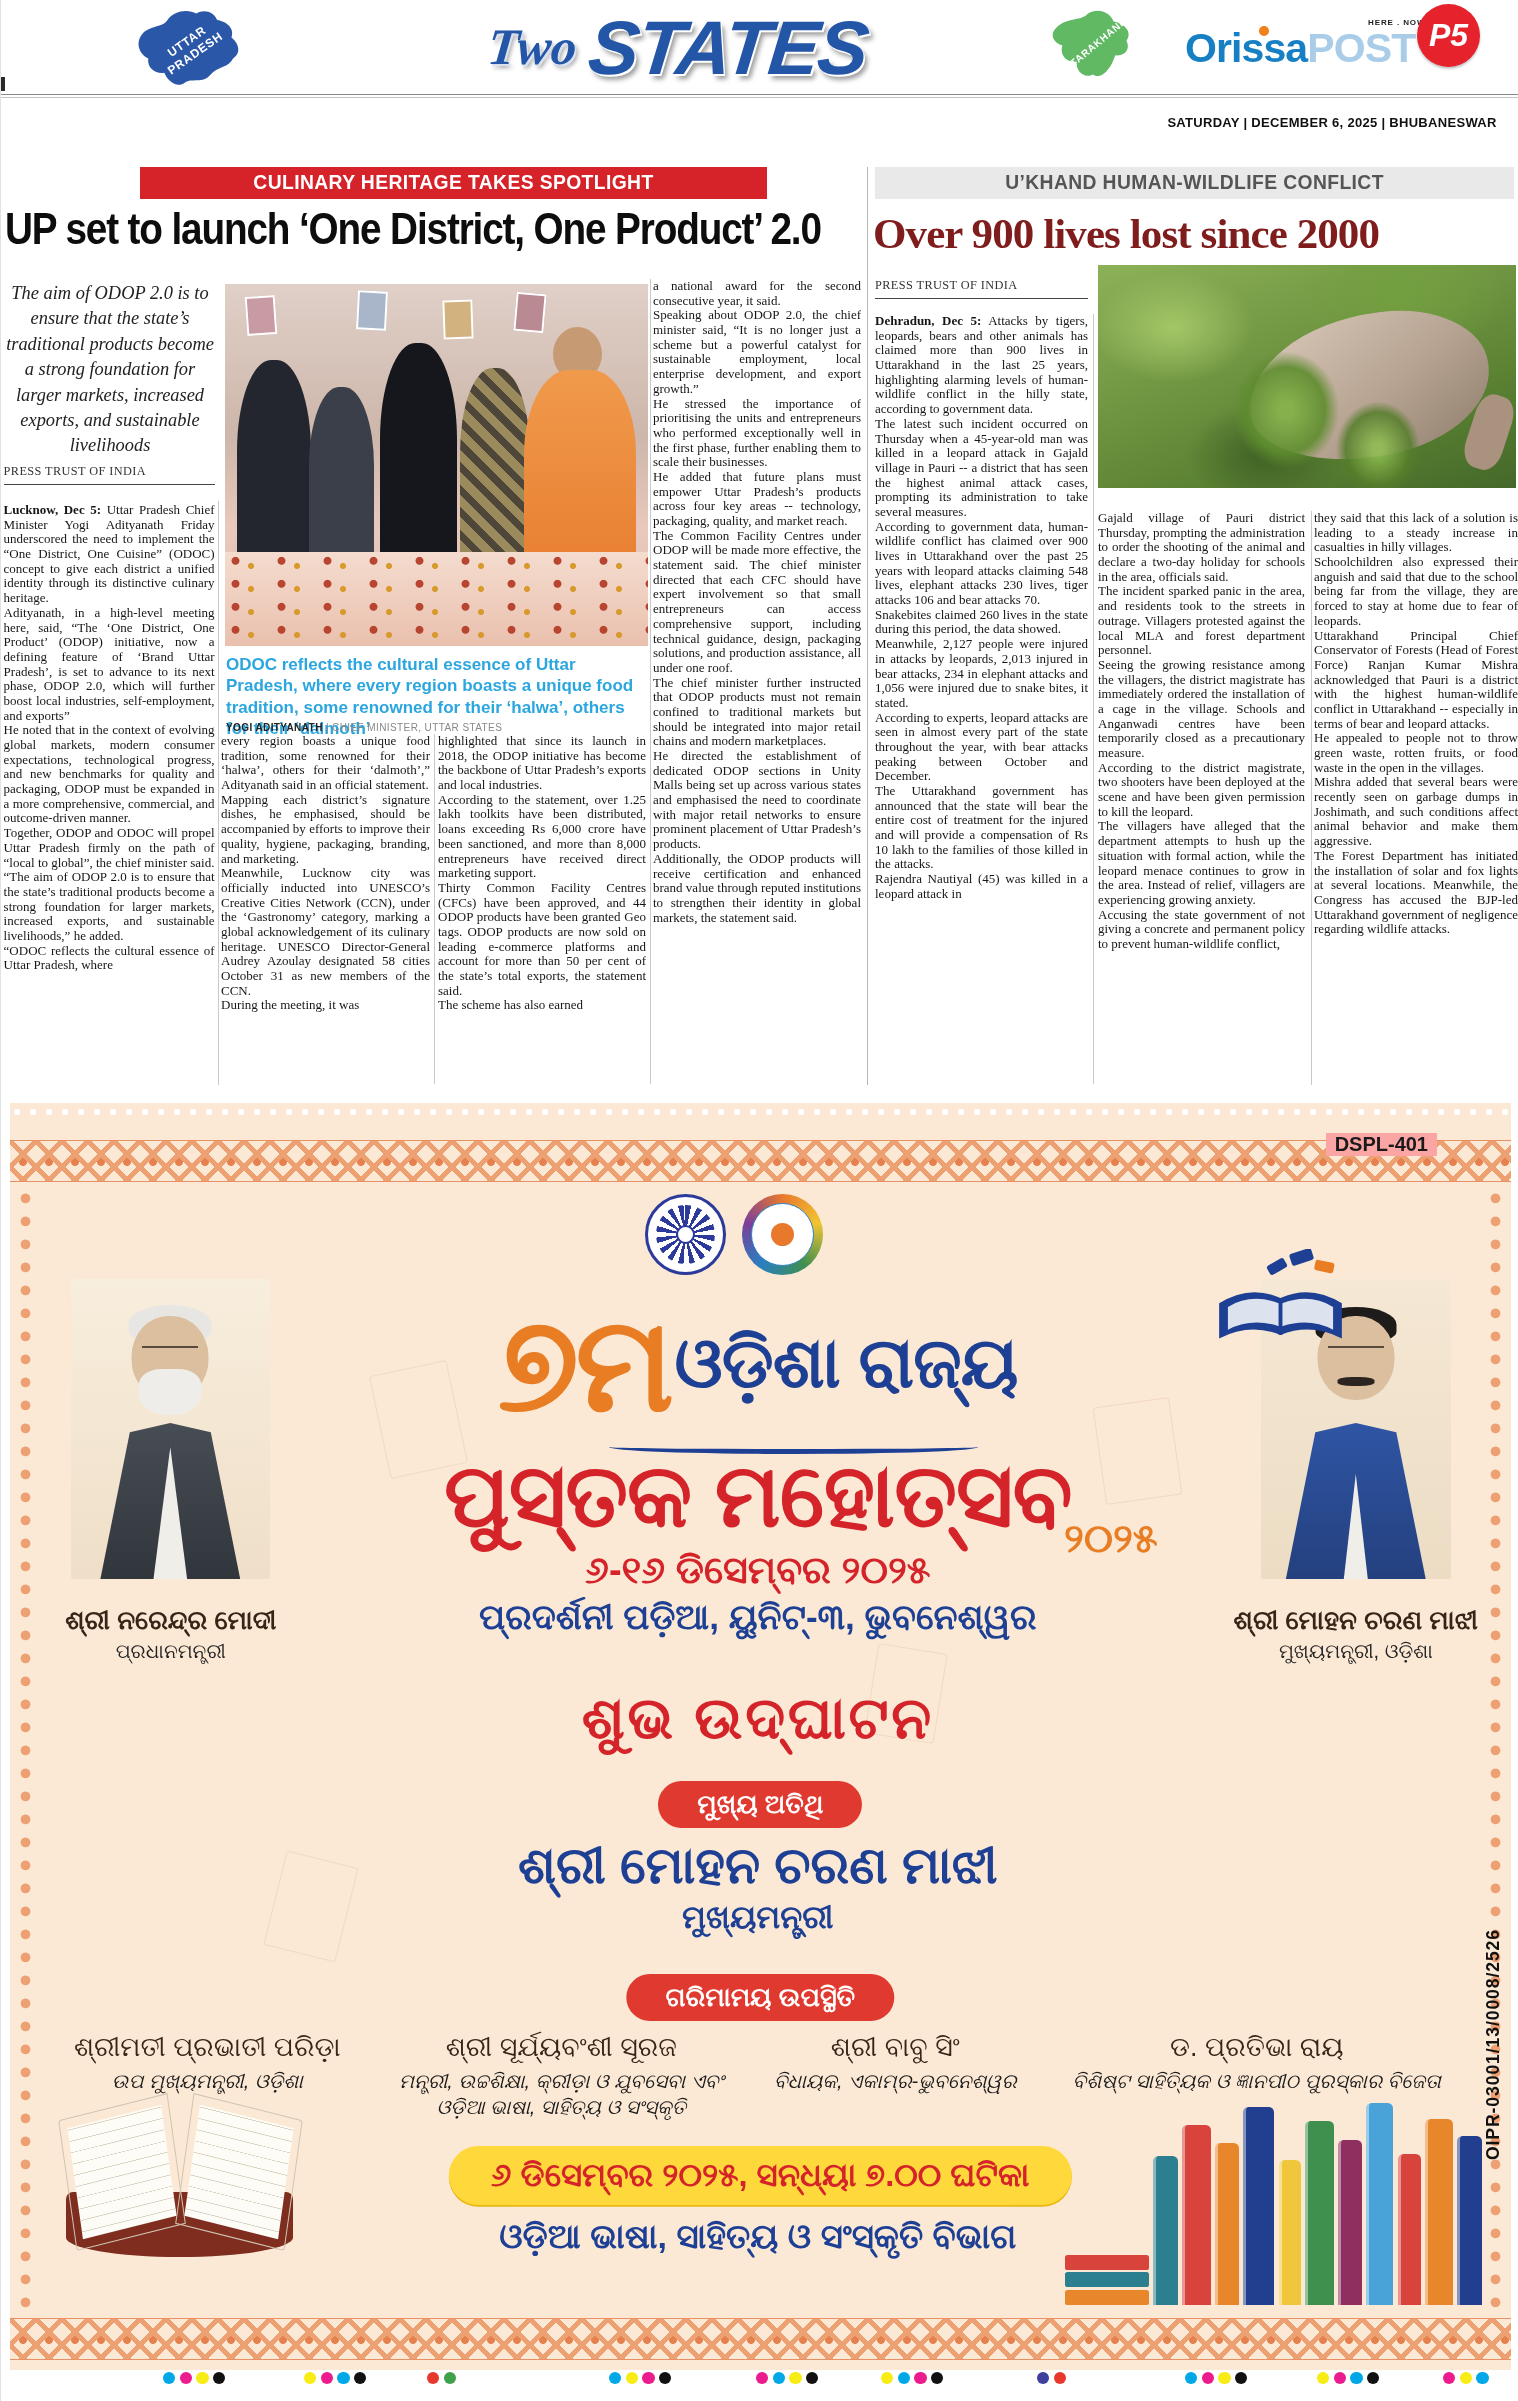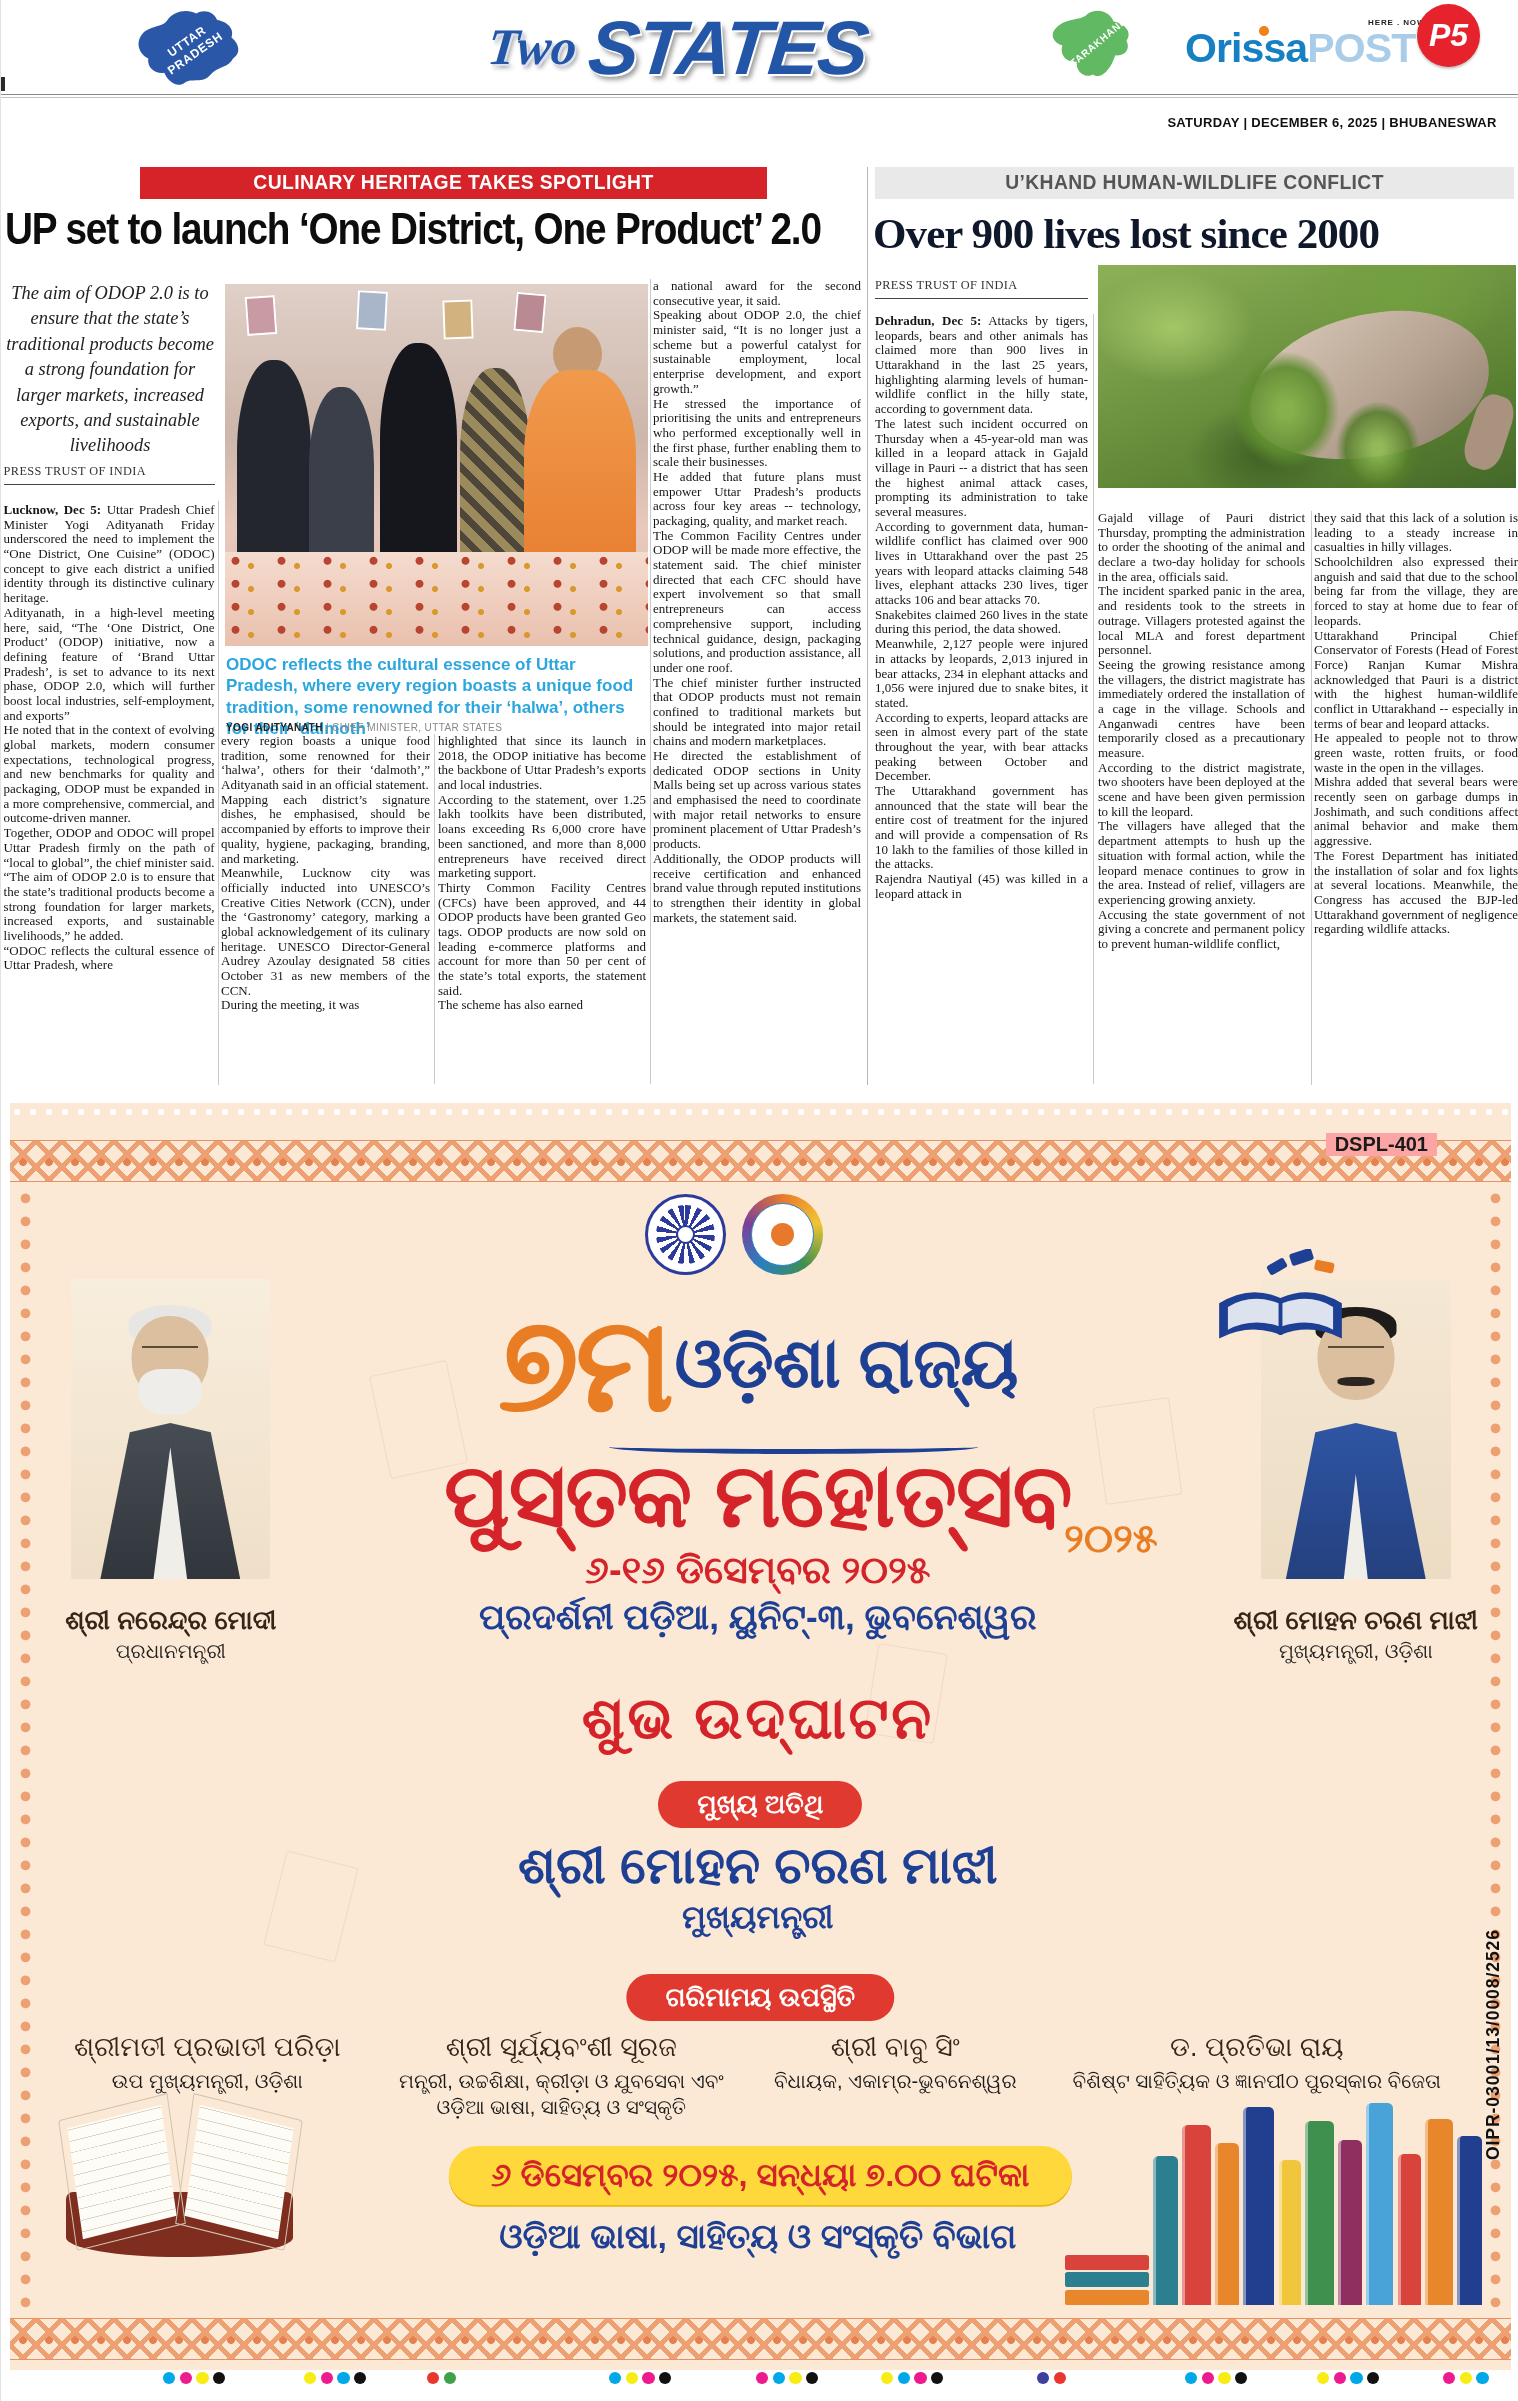--- a/index.html
+++ b/index.html
@@ -23,21 +23,21 @@
   .brand-dot { position:absolute; left:74px; top:1.8px; width:9.7px; height:9.7px; border-radius:50%; background:#f08219; }
   .brand-date { position:absolute; left:-26px; top:70px; width:346px; text-align:center; font:700 13px "Liberation Sans", sans-serif; color:#111; letter-spacing:0.3px;margin-top:40px; }
   .p5 { position:absolute; left:1416px; top:3.5px; width:63px; height:63px; border-radius:50%; background:#e6222d; color:#fff; font:italic 900 32px "Liberation Sans", sans-serif; display:flex; align-items:center; justify-content:center; box-shadow:0 1.8px 2.6px rgba(0,0,0,.25); }
   .mast-rule1 { position:absolute; left:0; top:94px; width:1519px; height:0.9px; background:#8a8a8a; }
   .mast-rule2 { position:absolute; left:0; top:97px; width:1519px; height:0.9px; background:#c4c4c4; }
 
   
   .kicker-left { position:absolute; left:139px; top:167px; width:627px; height:32px; background:#d6232a; color:#fff; font:700 19.3px "Liberation Sans", sans-serif; display:flex; align-items:center; justify-content:center; letter-spacing:0.4px; }
   .kicker-right { position:absolute; left:874px; top:167px; width:639px; height:32px; background:#e9e9e9; color:#555; font:700 19.3px "Liberation Sans", sans-serif; display:flex; align-items:center; justify-content:center; letter-spacing:0.4px; }
   .hl-left { position:absolute; left:3.5px; top:204px; width:975px; font:700 44px "Liberation Sans", sans-serif; color:#0d0d0d; letter-spacing:-1.3px; transform:scaleX(.88); transform-origin:left top; white-space:nowrap; }
-  .hl-right { position:absolute; left:872px; top:209px; width:646px; font:700 43px "Liberation Serif", serif; color:#0f172a; letter-spacing:-0.9px; white-space:nowrap; }
+  .hl-right { position:absolute; left:872px; top:209px; width:646px; font:700 43px "Liberation Serif", serif; color:#7f1d1d; letter-spacing:-0.9px; white-space:nowrap; }
   .lead { position:absolute; left:0px; top:281px; width:218px; font:italic 400 18.4px "Liberation Serif", serif; color:#222; text-align:center; line-height:1.38; }
   .src { font:400 12.3px "Liberation Serif", serif; color:#333; letter-spacing:0.4px; padding-bottom:5.3px; border-bottom:1.8px solid #444; }
   .src-left { position:absolute; left:2.6px; top:464px; width:211px; }
   .src-right { position:absolute; left:874px; top:278px; width:213px; }
   .col { position:absolute; font:400 13px "Liberation Serif", serif; color:#161616; line-height:1.13; text-align:justify; overflow:hidden; }
   .pre { white-space:pre-line; }
   .dl { font-weight:700; }
   .c1L { left:2.6px;   top:503px; width:211px; height:581px; }
   .c2L { left:220px; top:734px; width:209px; height:350px; }
   .c3L { left:437px; top:734px; width:208px; height:350px; }
@@ -115,21 +115,21 @@
   .ad-dates { position:absolute; left:309px; top:446px; width:878px; text-align:center; font:800 38px "Liberation Sans", sans-serif; color:#d5232a; }
   .ad-venue { position:absolute; left:309px; top:494px; width:878px; text-align:center; font:800 35px "Liberation Sans", sans-serif; color:#1d3f94; }
   .ad-inaug { position:absolute; left:309px; top:581px; width:878px; text-align:center; font:800 58px "Liberation Sans", sans-serif; color:#d5232a; letter-spacing:2.6px; }
   .pill { position:absolute; left:50%; transform:translateX(-50%); background:#e03a30; color:#fff; font:700 26px "Liberation Sans", sans-serif; padding:8px 39px; border-radius:30px; white-space:nowrap; }
   .pill-chief { top:678px; }
   .pill-presence { top:871px; }
   .cg-name { position:absolute; left:309px; top:733px; width:878px; text-align:center; font:800 51px "Liberation Sans", sans-serif; color:#1d3f94; }
   .cg-role { position:absolute; left:309px; top:796px; width:878px; text-align:center; font:700 32px "Liberation Sans", sans-serif; color:#1d3f94; }
   .guest { position:absolute; top:929px; text-align:center; font-family:"Liberation Sans", sans-serif; }
   .g-name { font-size:27px; font-weight:400; color:#3a2317; }
-  .g-role { font-size:20px; color:#1a1a1a; margin-top:5.3px; line-height:1.3; }
+  .g-role { font-size:20px; color:#1a1a1a; margin-top:5.3px; line-height:1.3;font-style:italic; }
   .timepill { position:absolute; left:50%; transform:translateX(-50%); top:1043px; background:#ffd93b; border-radius:35px; padding:10.5px 42px; font:800 32.5px "Liberation Sans", sans-serif; color:#d5232a; white-space:nowrap; box-shadow:0 1.8px 0 #e8b90f; }
   .dept { position:absolute; left:309px; top:1114px; width:878px; text-align:center; font:800 34px "Liberation Sans", sans-serif; color:#1d3f94; }
 
   .openbook { position:absolute; left:51px; top:991px; width:239px; height:179px; }
   .ob-cover { position:absolute; left:5.3px; bottom:16px; width:227px; height:65px; background:#7e2d1f; border-radius:7px 7px 50% 50%/7px 7px 30% 30%; }
   .ob-page { position:absolute; bottom:35px; width:112px; height:132px; background:#fdfcf6; border:0.9px solid #cfc5b2; background-image:repeating-linear-gradient(transparent 0 10.5px,#ddd6c4 10.5px 11.4px); background-clip:content-box; padding:8.8px 7px; }
   .ob-l { left:5.3px; transform:rotate(-8deg) skewY(-6deg); border-radius:3.5px 0 0 3.5px; }
   .ob-r { right:5.3px; transform:rotate(8deg) skewY(6deg); border-radius:0 3.5px 3.5px 0; }
   .bookshelf { position:absolute; left:1059px; top:977px; width:413px; height:225px; display:flex; align-items:flex-end; gap:4.4px; }
   .bk { border-radius:5.3px 5.3px 0 0; border-left:3.5px solid rgba(255,255,255,.45); }

